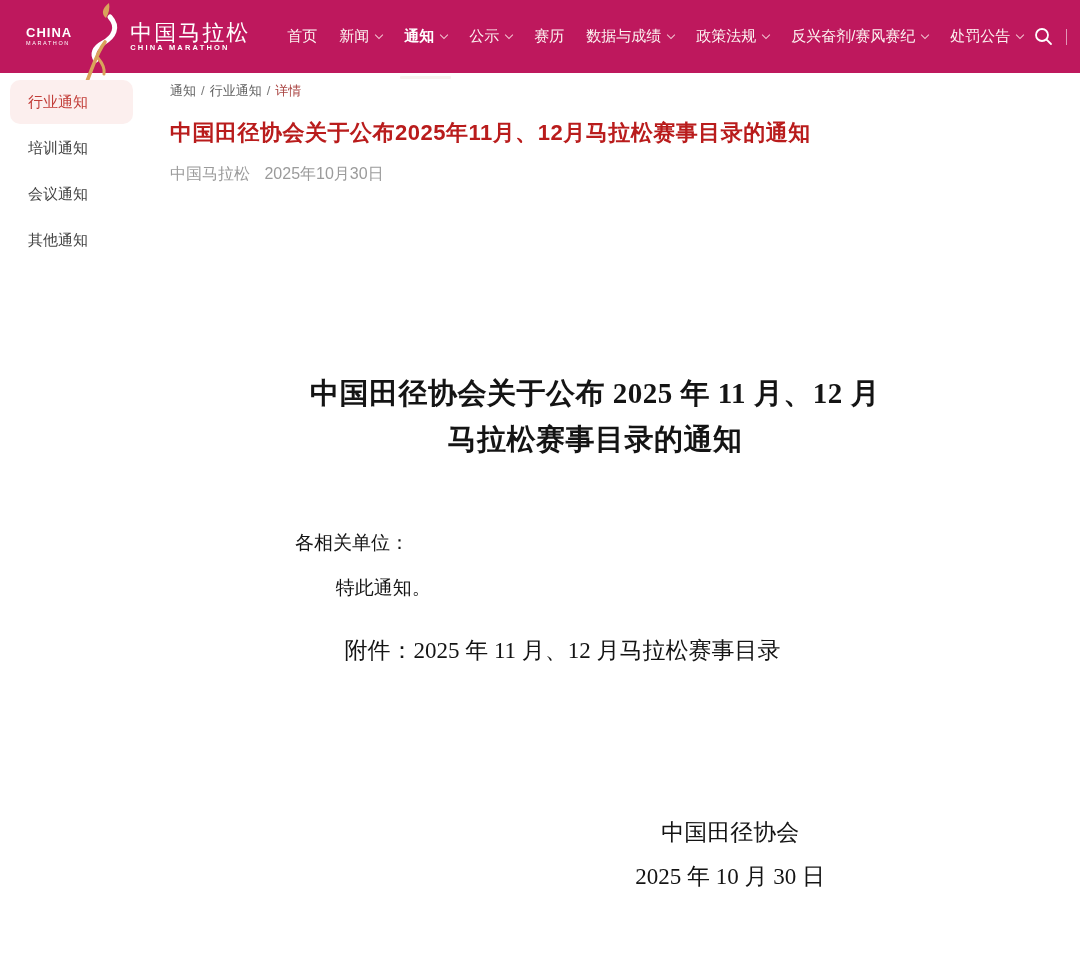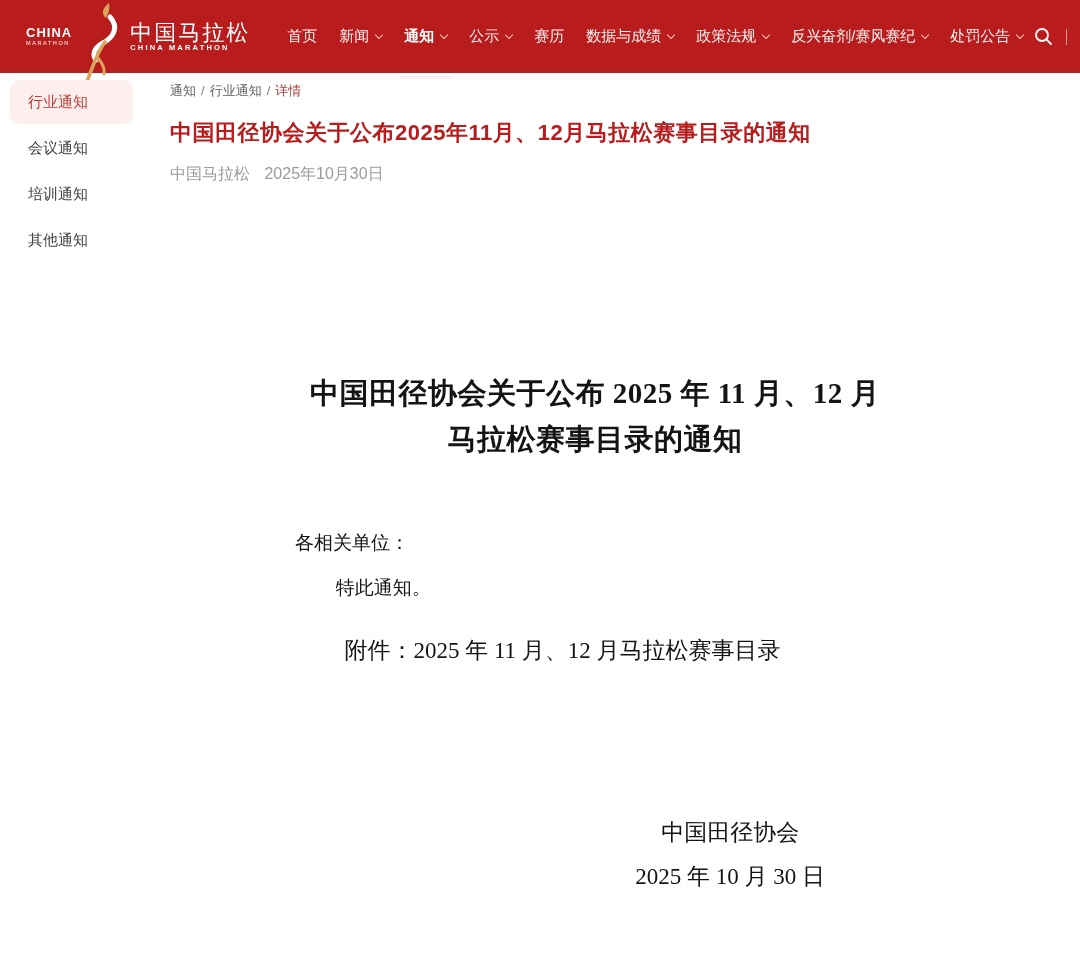--- a/index.html
+++ b/index.html
@@ -1,21 +1,21 @@
 <!DOCTYPE html>
 <html><head>
 <meta charset="utf-8">
 <style>
   * { margin:0; padding:0; box-sizing:border-box; }
   html,body { width:1080px; height:954px; background:#ffffff; overflow:hidden;
               font-family:"Liberation Sans","DejaVu Sans",sans-serif; }
 
   
   .header {
-    position:relative; height:73px; background:#b91c1c;
+    position:relative; height:73px; background:#be185d;
     display:flex; align-items:center; padding:0 50px 0 26px; color:#fff;
   }
   .brand { display:flex; align-items:center; cursor:pointer; flex:0 0 auto; }
   .logo-stack { display:flex; flex-direction:column; align-items:flex-start; line-height:1; margin-right:2px; }
   .logo-stack .top { font-size:13px; font-weight:bold; letter-spacing:1px; }
   .logo-stack .bottom { font-size:5.5px; letter-spacing:1.6px; margin-top:2px; }
   .runner-wrap { width:46px; height:73px; position:relative; margin:0 8px 0 2px; }
   .runner-wrap svg { position:absolute; top:2px; left:0; overflow:visible; }
   .brand-names { display:flex; flex-direction:column; line-height:1; }
   .brand-names .cn { font-size:22px; letter-spacing:2px; }
@@ -146,24 +146,24 @@
     <div class="v-div"></div>
 
   </div>
 </div>
 
 <div class="sidebar">
   <div class="side-item active">
     <span>行业通知</span>
   </div>
   <div class="side-item">
+    <span>培训通知</span>
+  </div>
+  <div class="side-item">
     <span>会议通知</span>
-  </div>
-  <div class="side-item">
-    <span>培训通知</span>
   </div>
   <div class="side-item">
     <span>其他通知</span>
   </div>
 </div>
 
 <div class="main">
 
   <div class="breadcrumb">
     <a>通知</a><span class="sep">/</span><a>行业通知</a><span class="sep">/</span><span class="current">详情</span>

